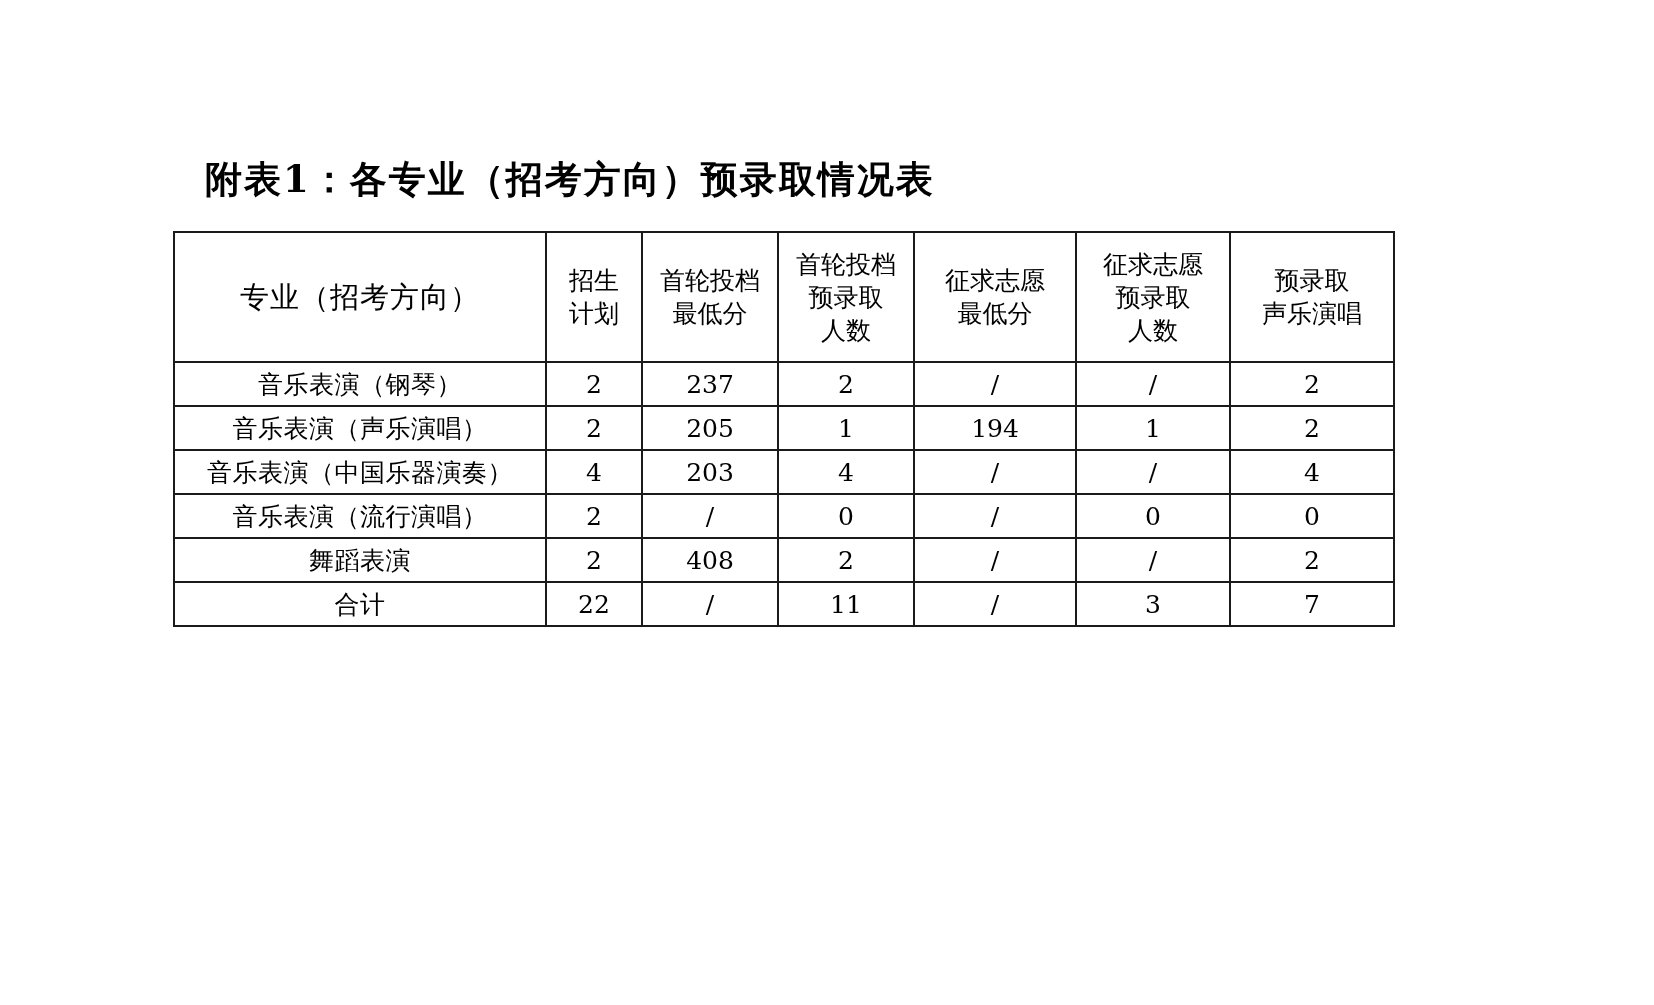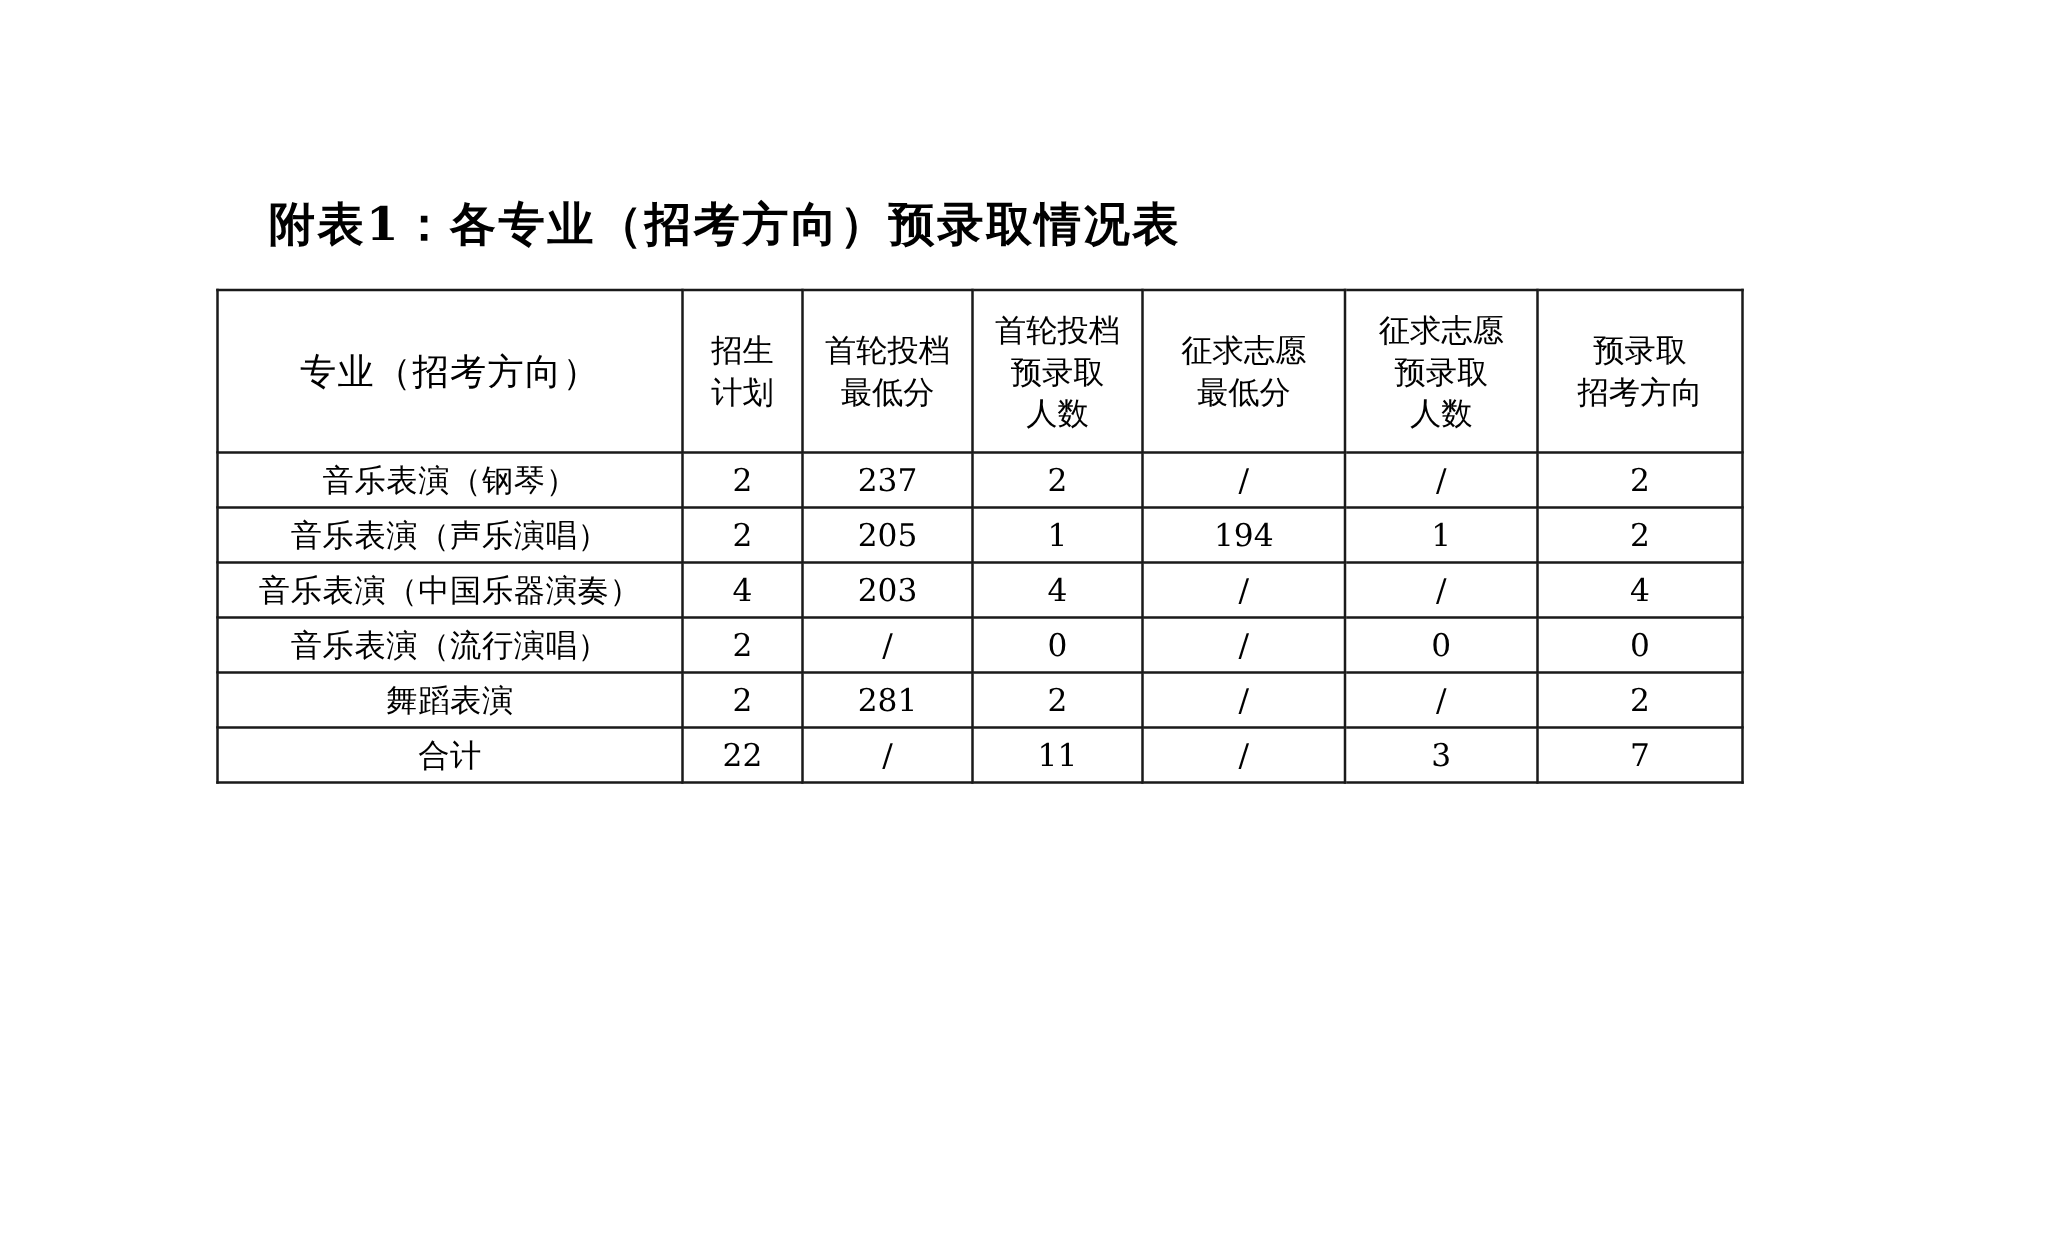--- a/index.html
+++ b/index.html
@@ -17,21 +17,21 @@
   }
   .page {
     position: absolute;
     left: 0;
     top: 0;
     width: 1654px;
     height: 1005px;
   }
   .doc-title {
     position: absolute;
-    left: 215px;
+    left: 205px;
     top: 155px;
     font-size: 37px;
     font-weight: bold;
     letter-spacing: 2px;
     white-space: nowrap;
     font-family: "DejaVu Serif", "Liberation Serif", serif;
   }
   .table-wrap {
     position: absolute;
     left: 173px;
@@ -123,21 +123,21 @@
             <span class="hl">征求志愿</span>
             <span class="hl">最低分</span>
           </td>
           <td>
             <span class="hl">征求志愿</span>
             <span class="hl">预录取</span>
             <span class="hl">人数</span>
           </td>
           <td>
             <span class="hl">预录取</span>
-            <span class="hl">招考方向</span>
+            <span class="hl">声乐演唱</span>
           </td>
         </tr>
       </thead>
       <tbody>
         <tr>
           <td class="major-cell">音乐表演（钢琴）</td>
           <td>2</td>
           <td>237</td>
           <td>2</td>
           <td>/</td>
@@ -167,21 +167,21 @@
           <td>2</td>
           <td>/</td>
           <td>0</td>
           <td>/</td>
           <td>0</td>
           <td>0</td>
         </tr>
         <tr>
           <td class="major-cell">舞蹈表演</td>
           <td>2</td>
-          <td>281</td>
+          <td>408</td>
           <td>2</td>
           <td>/</td>
           <td>/</td>
           <td>2</td>
         </tr>
         <tr>
           <td class="major-cell">合计</td>
           <td>22</td>
           <td>/</td>
           <td>11</td>

